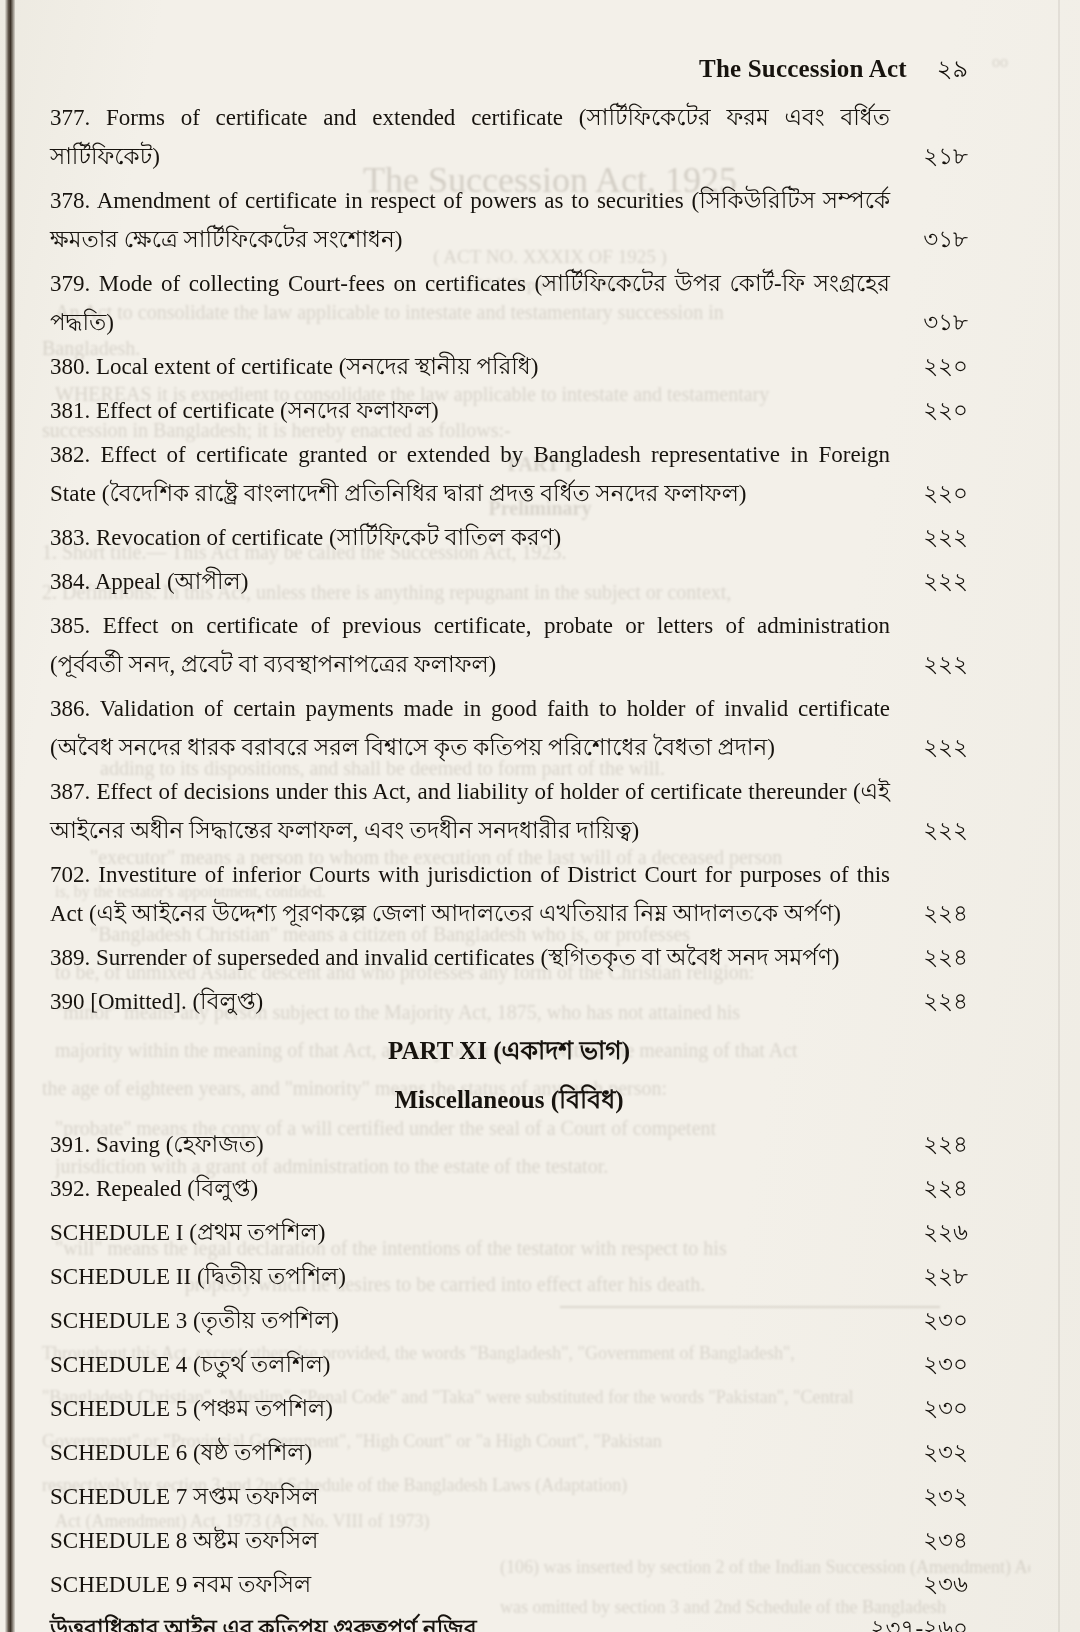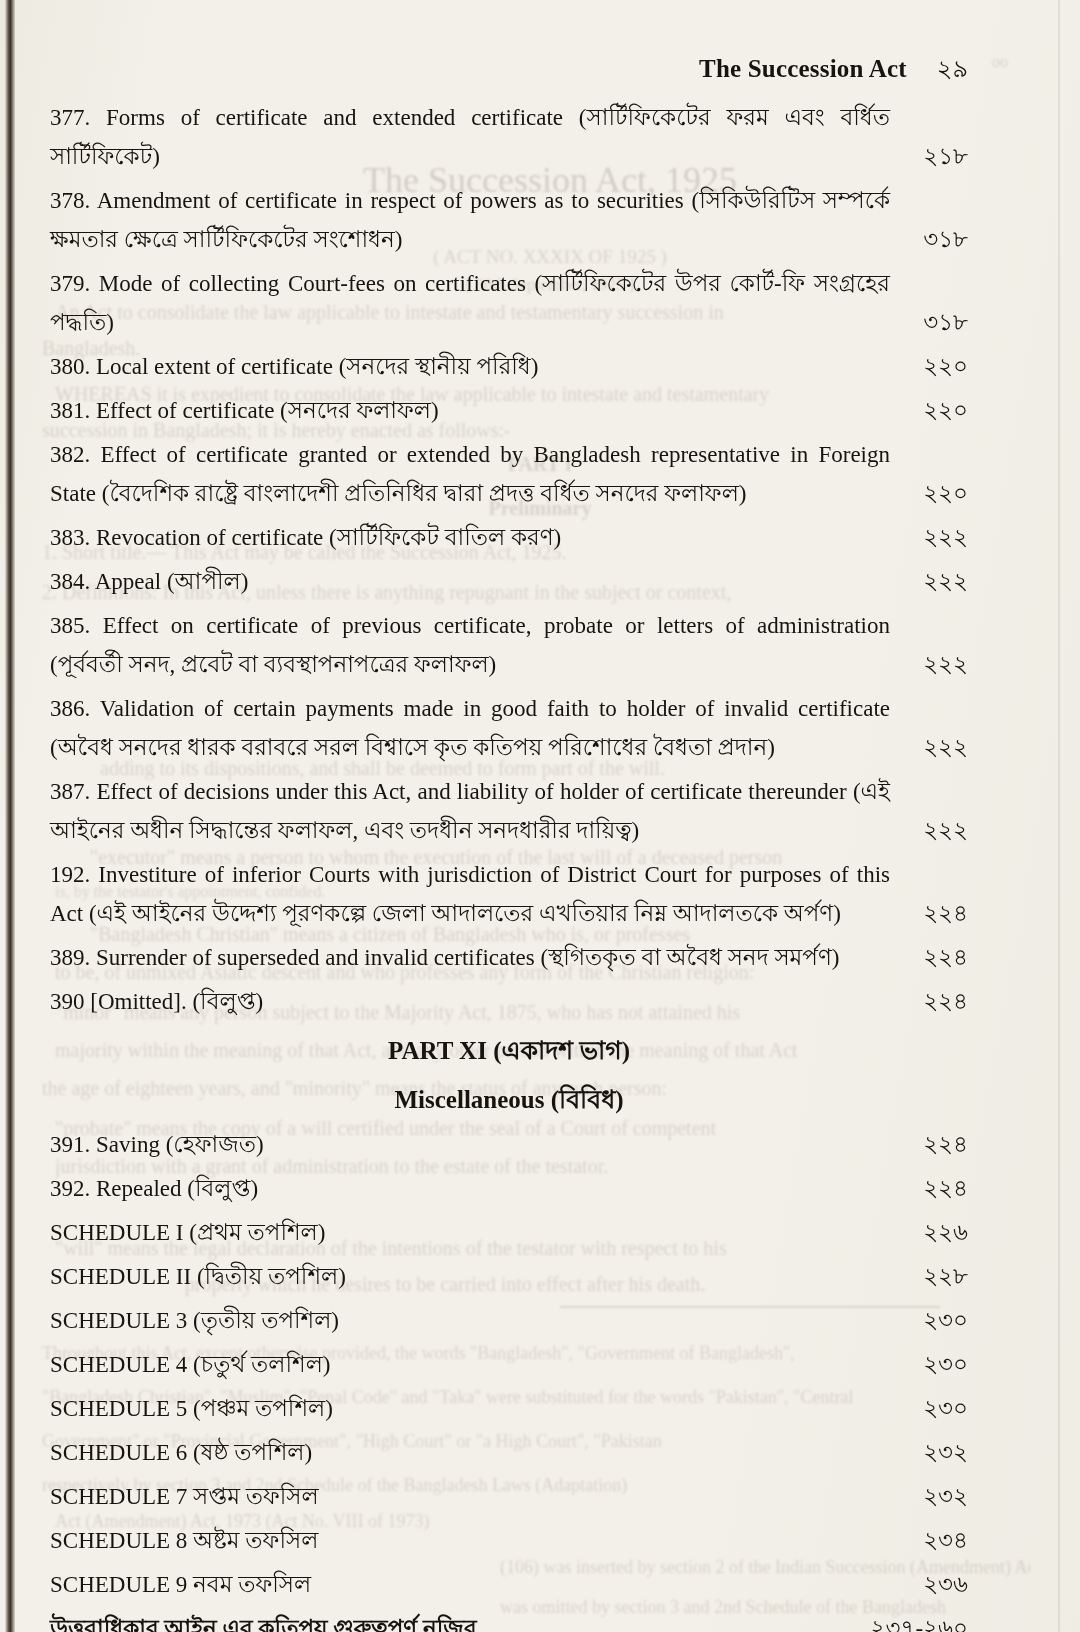--- a/index.html
+++ b/index.html
@@ -124,21 +124,21 @@
       <div class="row"><span class="entry-text">378. Amendment of certificate in respect of powers as to securities (সিকিউরিটিস সম্পর্কে ক্ষমতার ক্ষেত্রে সার্টিফিকেটের সংশোধন)</span><span class="entry-page">৩১৮</span></div>
       <div class="row"><span class="entry-text">379. Mode of collecting Court-fees on certificates (সার্টিফিকেটের উপর কোর্ট-ফি সংগ্রহের পদ্ধতি)</span><span class="entry-page">৩১৮</span></div>
       <div class="row"><span class="entry-text">380. Local extent of certificate (সনদের স্থানীয় পরিধি)</span><span class="entry-page">২২০</span></div>
       <div class="row"><span class="entry-text">381. Effect of certificate (সনদের ফলাফল)</span><span class="entry-page">২২০</span></div>
       <div class="row"><span class="entry-text">382. Effect of certificate granted or extended by Bangladesh representative in Foreign State (বৈদেশিক রাষ্ট্রে বাংলাদেশী প্রতিনিধির দ্বারা প্রদত্ত বর্ধিত সনদের ফলাফল)</span><span class="entry-page">২২০</span></div>
       <div class="row"><span class="entry-text">383. Revocation of certificate (সার্টিফিকেট বাতিল করণ)</span><span class="entry-page">২২২</span></div>
       <div class="row"><span class="entry-text">384. Appeal (আপীল)</span><span class="entry-page">২২২</span></div>
       <div class="row"><span class="entry-text">385. Effect on certificate of previous certificate, probate or letters of administration (পূর্ববর্তী সনদ, প্রবেট বা ব্যবস্থাপনাপত্রের ফলাফল)</span><span class="entry-page">২২২</span></div>
       <div class="row"><span class="entry-text">386. Validation of certain payments made in good faith to holder of invalid certificate (অবৈধ সনদের ধারক বরাবরে সরল বিশ্বাসে কৃত কতিপয় পরিশোধের বৈধতা প্রদান)</span><span class="entry-page">২২২</span></div>
       <div class="row"><span class="entry-text">387. Effect of decisions under this Act, and liability of holder of certificate thereunder (এই আইনের অধীন সিদ্ধান্তের ফলাফল, এবং তদধীন সনদধারীর দায়িত্ব)</span><span class="entry-page">২২২</span></div>
-      <div class="row"><span class="entry-text">192. Investiture of inferior Courts with jurisdiction of District Court for purposes of this Act (এই আইনের উদ্দেশ্য পূরণকল্পে জেলা আদালতের এখতিয়ার নিম্ন আদালতকে অর্পণ)</span><span class="entry-page">২২৪</span></div>
+      <div class="row"><span class="entry-text">702. Investiture of inferior Courts with jurisdiction of District Court for purposes of this Act (এই আইনের উদ্দেশ্য পূরণকল্পে জেলা আদালতের এখতিয়ার নিম্ন আদালতকে অর্পণ)</span><span class="entry-page">২২৪</span></div>
       <div class="row"><span class="entry-text">389. Surrender of superseded and invalid certificates (স্থগিতকৃত বা অবৈধ সনদ সমর্পণ)</span><span class="entry-page">২২৪</span></div>
       <div class="row"><span class="entry-text">390 [Omitted]. (বিলুপ্ত)</span><span class="entry-page">২২৪</span></div>
       <div class="heading">PART XI (একাদশ ভাগ)</div>
       <div class="heading">Miscellaneous (বিবিধ)</div>
       <div class="row"><span class="entry-text">391. Saving (হেফাজত)</span><span class="entry-page">২২৪</span></div>
       <div class="row"><span class="entry-text">392. Repealed (বিলুপ্ত)</span><span class="entry-page">২২৪</span></div>
       <div class="row"><span class="entry-text">SCHEDULE I (প্রথম তপশিল)</span><span class="entry-page">২২৬</span></div>
       <div class="row"><span class="entry-text">SCHEDULE II (দ্বিতীয় তপশিল)</span><span class="entry-page">২২৮</span></div>
       <div class="row"><span class="entry-text">SCHEDULE 3 (তৃতীয় তপশিল)</span><span class="entry-page">২৩০</span></div>
       <div class="row"><span class="entry-text">SCHEDULE 4 (চতুর্থ তলশিল)</span><span class="entry-page">২৩০</span></div>

